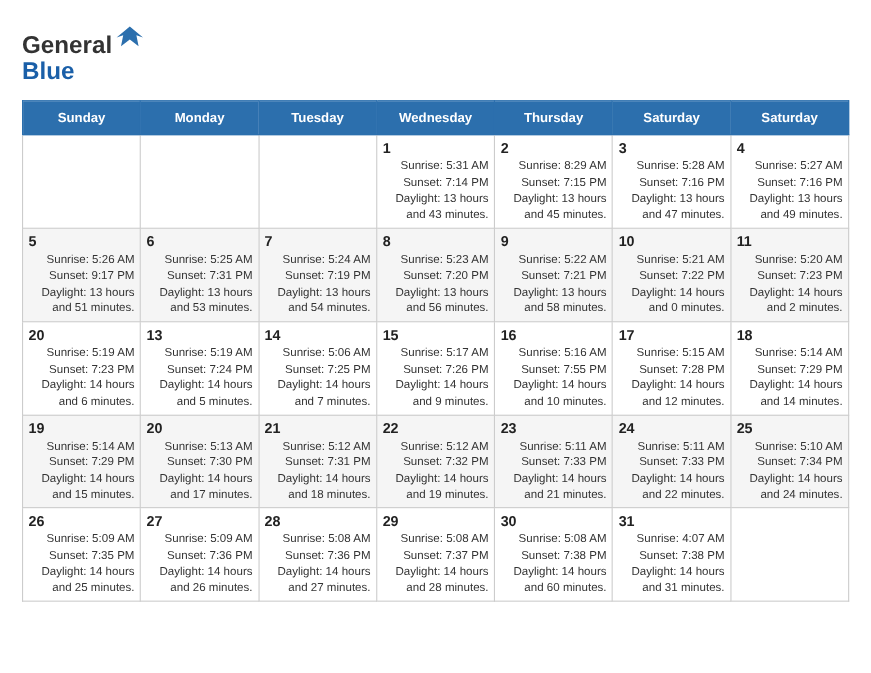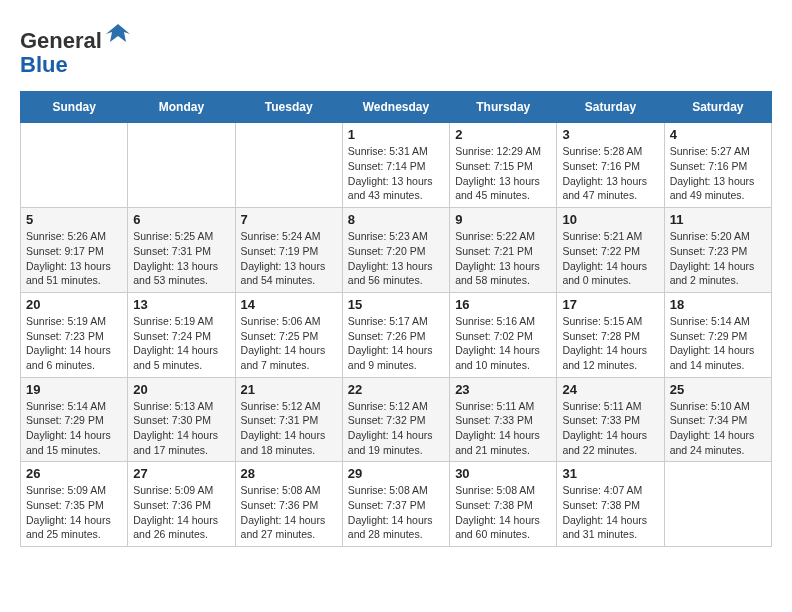--- a/index.html
+++ b/index.html
@@ -72,20 +72,21 @@
     .day-num {
       font-size: 13px;
       font-weight: bold;
       color: #222;
       margin-bottom: 2px;
     }
     .day-info {
       color: #333;
       font-size: 10.5px;
       line-height: 1.4;
+      text-align: right;
     }
     .empty-cell {
       background: #fff !important;
     }
     tr:nth-child(even) .empty-cell {
       background: #f5f5f5 !important;
     }
   </style>
 </head>
 <body>
@@ -125,21 +126,21 @@
   <tr>
         <td class="empty-cell"></td>
         <td class="empty-cell"></td>
         <td class="empty-cell"></td>
         <td>
           <div class="day-num">1</div>
           <div class="day-info"><span>Sunrise: 5:31 AM</span><br><span>Sunset: 7:14 PM</span><br><span>Daylight: 13 hours</span><br><span>and 43 minutes.</span></div>
         </td>
         <td>
           <div class="day-num">2</div>
-          <div class="day-info"><span>Sunrise: 12:29 AM</span><br><span>Sunset: 7:15 PM</span><br><span>Daylight: 13 hours</span><br><span>and 45 minutes.</span></div>
+          <div class="day-info"><span>Sunrise: 8:29 AM</span><br><span>Sunset: 7:15 PM</span><br><span>Daylight: 13 hours</span><br><span>and 45 minutes.</span></div>
         </td>
         <td>
           <div class="day-num">3</div>
           <div class="day-info"><span>Sunrise: 5:28 AM</span><br><span>Sunset: 7:16 PM</span><br><span>Daylight: 13 hours</span><br><span>and 47 minutes.</span></div>
         </td>
         <td>
           <div class="day-num">4</div>
           <div class="day-info"><span>Sunrise: 5:27 AM</span><br><span>Sunset: 7:16 PM</span><br><span>Daylight: 13 hours</span><br><span>and 49 minutes.</span></div>
         </td>
       </tr>
@@ -185,21 +186,21 @@
         <td>
           <div class="day-num">14</div>
           <div class="day-info"><span>Sunrise: 5:06 AM</span><br><span>Sunset: 7:25 PM</span><br><span>Daylight: 14 hours</span><br><span>and 7 minutes.</span></div>
         </td>
         <td>
           <div class="day-num">15</div>
           <div class="day-info"><span>Sunrise: 5:17 AM</span><br><span>Sunset: 7:26 PM</span><br><span>Daylight: 14 hours</span><br><span>and 9 minutes.</span></div>
         </td>
         <td>
           <div class="day-num">16</div>
-          <div class="day-info"><span>Sunrise: 5:16 AM</span><br><span>Sunset: 7:02 PM</span><br><span>Daylight: 14 hours</span><br><span>and 10 minutes.</span></div>
+          <div class="day-info"><span>Sunrise: 5:16 AM</span><br><span>Sunset: 7:55 PM</span><br><span>Daylight: 14 hours</span><br><span>and 10 minutes.</span></div>
         </td>
         <td>
           <div class="day-num">17</div>
           <div class="day-info"><span>Sunrise: 5:15 AM</span><br><span>Sunset: 7:28 PM</span><br><span>Daylight: 14 hours</span><br><span>and 12 minutes.</span></div>
         </td>
         <td>
           <div class="day-num">18</div>
           <div class="day-info"><span>Sunrise: 5:14 AM</span><br><span>Sunset: 7:29 PM</span><br><span>Daylight: 14 hours</span><br><span>and 14 minutes.</span></div>
         </td>
       </tr>

